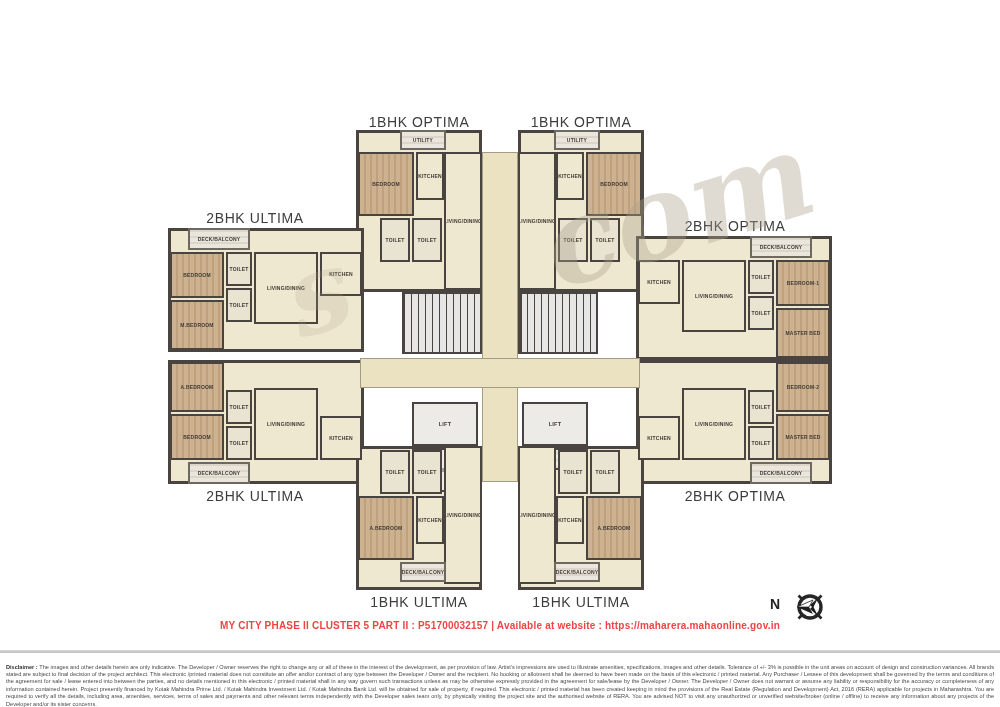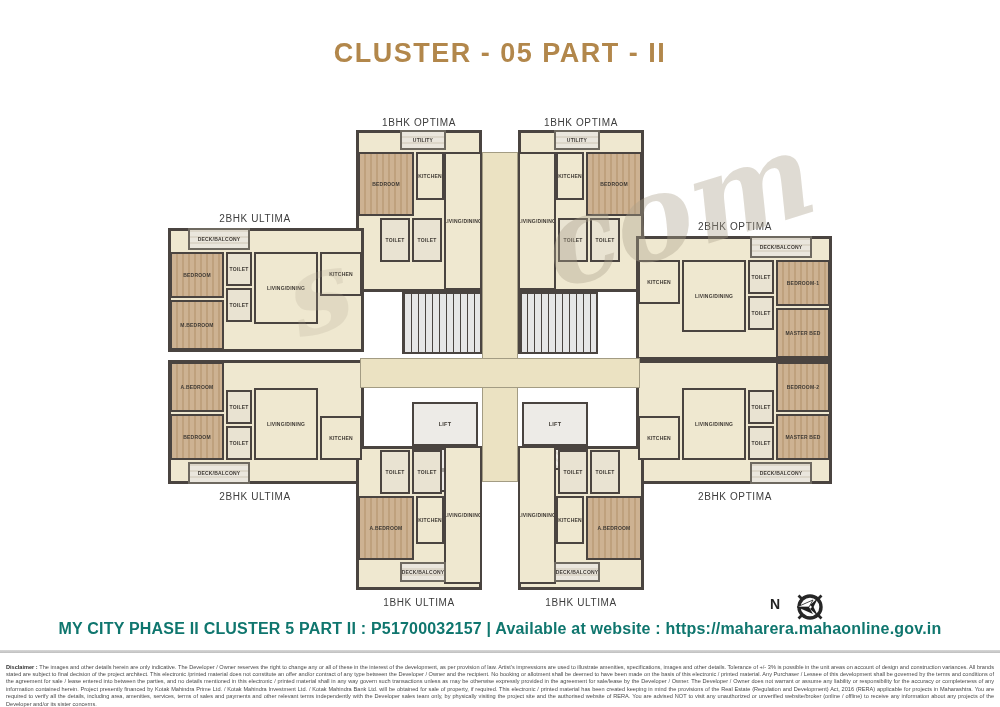--- a/index.html
+++ b/index.html
@@ -20,47 +20,46 @@
   .wood{background:repeating-linear-gradient(90deg,#cdb292 0 4px,#bfa17d 4px 6px);
     border:2px solid #4a4440}
   .deck{background:repeating-linear-gradient(0deg,#eae6dd 0 4px,#dcd6c9 4px 6px);
     border:2px solid #6e6960}
   .corridor{background:#ebe2c2;border:1px solid #a39c83}
   .stair{background:repeating-linear-gradient(90deg,#4a4440 0 1.5px,#e6e6e6 1.5px 7px);
     border:2px solid #4a4440}
   .lift{background:#edebe7;border:2px solid #4a4440}
   .duct{background:repeating-linear-gradient(45deg,#f1efe9 0 3px,#e2dfd6 3px 5px);
     border:2px solid #4a4440}
-  .unit-label{font-size:10px;color:#3d3d3d;letter-spacing:.6px;background:none;border:none}
+  .unit-label{font-size:14px;color:#3d3d3d;letter-spacing:.6px;background:none;border:none}
   .rl{font-size:5px;line-height:6.5px;color:#3f3a34;text-transform:uppercase;
     letter-spacing:.2px;font-weight:bold;padding:1px}
   .lift .rl{font-size:5.5px}
 
   .wm{position:absolute;font-family:"DejaVu Serif",serif;font-style:italic;font-weight:bold;
     transform:rotate(-17deg);pointer-events:none;z-index:5}
   .wm-1{left:540px;top:140px;font-size:118px;color:rgba(172,160,140,.38)}
   .wm-2{left:288px;top:228px;font-size:110px;color:rgba(172,160,140,.20)}
 
   .compass{position:absolute;left:770px;top:588px;width:62px;height:40px;z-index:6}
   .compass .n{position:absolute;left:0;top:8px;font-size:14px;font-weight:bold;color:#222}
 
-  .rera{position:absolute;top:620px;left:0;right:0;text-align:center;font-size:16px;
-    font-weight:bold;color:#0f766e;letter-spacing:.2px}
+  .rera{position:absolute;top:620px;left:0;right:0;text-align:center;font-size:10px;
+    font-weight:bold;color:#ef4444;letter-spacing:.2px}
   .divider{position:absolute;top:650px;left:0;width:1000px;height:3px;
     background:linear-gradient(#d8d8d8,#bfbfbf)}
   .disclaimer{position:absolute;top:658px;left:6px;right:6px;font-size:5.6px;
     line-height:7.4px;color:#4a4a4a;text-align:justify}
   .disclaimer b{color:#333}
 </style>
 </head>
 <body>
 
 <div class="page">
 
-  <div class="title-1">CLUSTER - 05 PART - II</div>
 
   <div class="plan">
       <div class="pl boundary" style="left: 196px; top: 14px; width: 126px; height: 162px;"></div>
       <div class="pl boundary" style="left: 358px; top: 14px; width: 126px; height: 162px;"></div>
       <div class="pl boundary" style="left: 8px; top: 112px; width: 196px; height: 124px;"></div>
       <div class="pl boundary" style="left: 476px; top: 120px; width: 196px; height: 124px;"></div>
       <div class="pl boundary" style="left: 8px; top: 244px; width: 196px; height: 124px;"></div>
       <div class="pl boundary" style="left: 476px; top: 244px; width: 196px; height: 124px;"></div>
       <div class="pl boundary" style="left: 196px; top: 330px; width: 126px; height: 144px;"></div>
       <div class="pl boundary" style="left: 358px; top: 330px; width: 126px; height: 144px;"></div>

